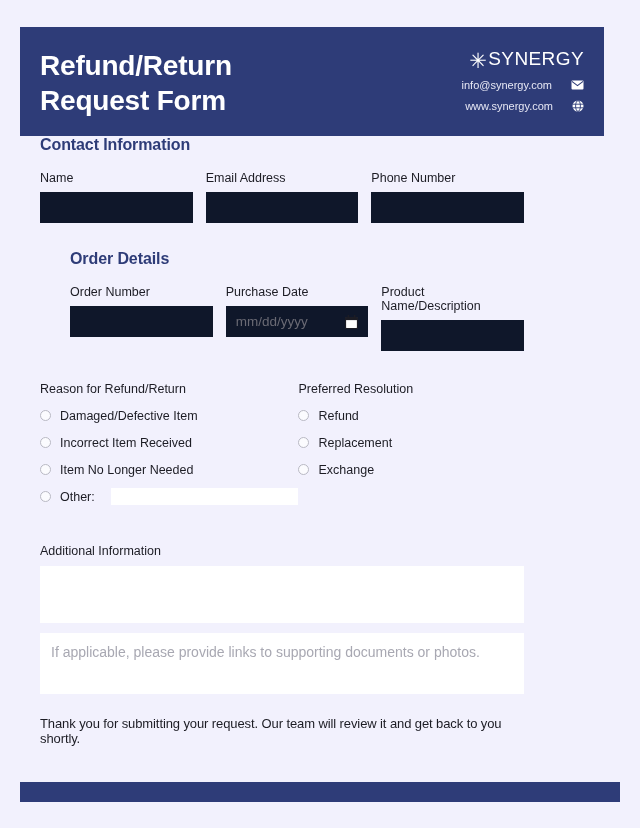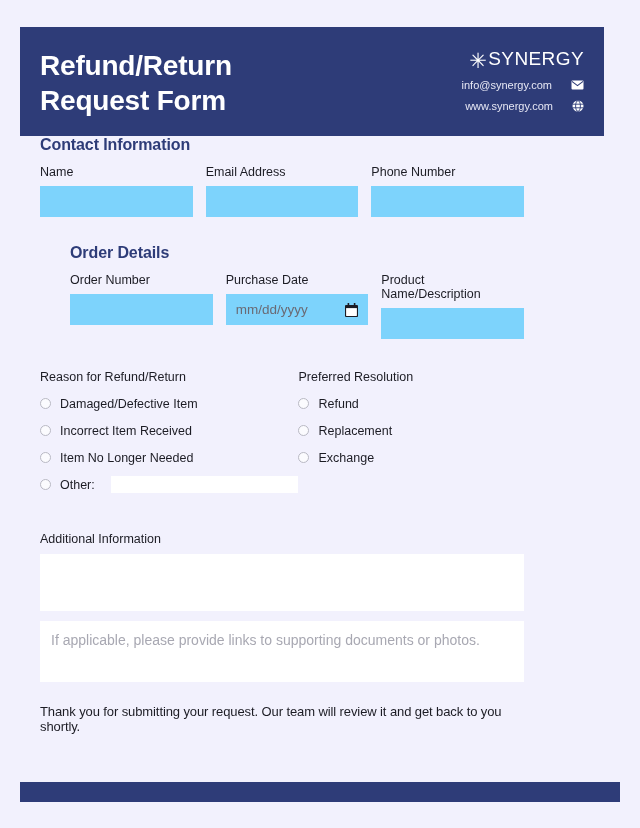--- a/index.html
+++ b/index.html
@@ -92,27 +92,27 @@
   }
   .field-label {
     color: #1c1c24;
     font-size: 12.5px;
     margin-bottom: 7px;
     display: block;
   }
   .row3 {
     display: flex;
     gap: 13px;
-    margin: 11px 20px 0 40px;
+    margin: 17px 20px 0 40px;
   }
   .col { flex: 1 1 0; min-width: 0; }
   .tbox {
     width: 100%;
     height: 31px;
-    background: #7dd3fc;
+    background: #0f172a;
     border: none;
     outline: none;
     font-family: "Liberation Sans", sans-serif;
     font-size: 13px;
     color: #1c1c24;
     padding: 0 10px;
     display: block;
   }
   .tbox.date {
     color: #6f6f78;

